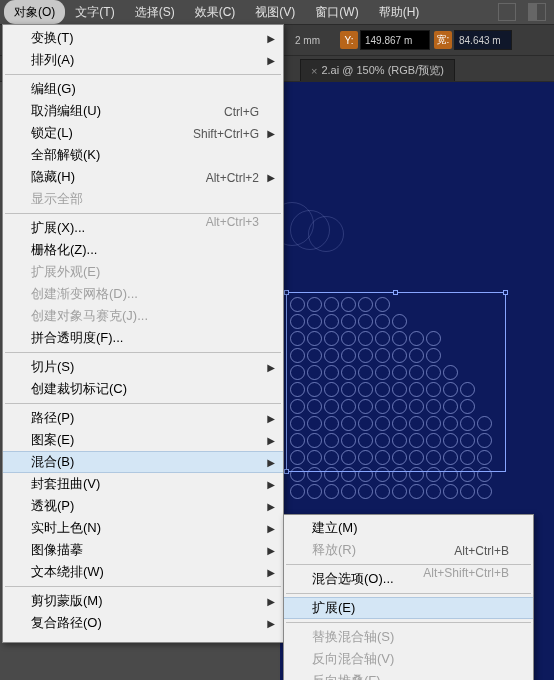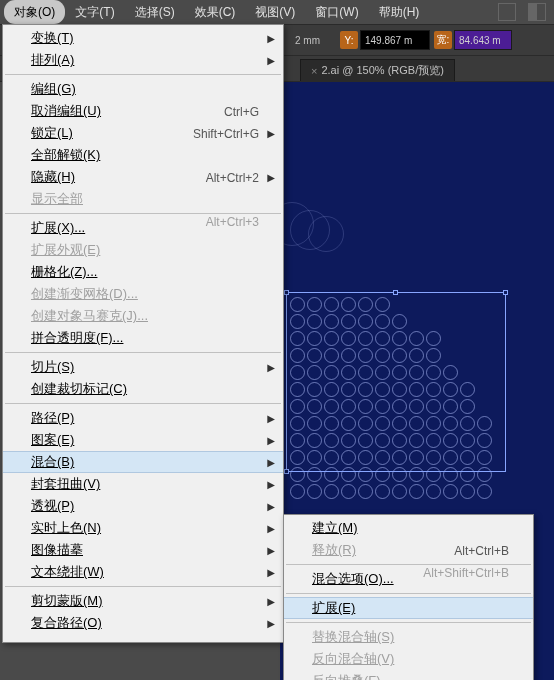--- a/index.html
+++ b/index.html
@@ -4,32 +4,32 @@
 <style>
 *{margin:0;padding:0;box-sizing:border-box;-webkit-font-smoothing:antialiased;}
 body{width:554px;height:680px;background:#4a4a4a;font-family:"Microsoft YaHei",Arial,sans-serif;font-size:12px;color:#e0e0e0;overflow:hidden;position:relative;}
 .menubar{height:24px;background:#4a4a4a;display:flex;align-items:center;padding:0 4px;}
 .menubar .mitem{padding:0 10px;height:24px;line-height:24px;color:#e0e0e0;cursor:default;}
 .menubar .mitem.active{background:#c8c8c8;color:#000;font-weight:500;border-radius:11px;}
 .toolbar{height:32px;background:#3b3b3b;border-top:1px solid #2a2a2a;border-bottom:1px solid #2a2a2a;display:flex;align-items:center;padding:0 6px;gap:4px;position:relative;z-index:1;}
 .field{display:flex;align-items:center;gap:2px;}
 .flabel{width:18px;height:18px;background:#b8651a;border-radius:2px;color:#fff;font-size:10px;display:flex;align-items:center;justify-content:center;}
 .finput{background:#000000;border:1px solid #1a1a1a;color:#d0d0d0;height:20px;width:70px;padding:0 4px;font-size:10px;}
-.finput2{background:#4c1d95;border:1px solid #1a1a1a;color:#d0d0d0;height:20px;width:58px;padding:0 4px;font-size:10px;}
+.finput2{background:#0f172a;border:1px solid #1a1a1a;color:#d0d0d0;height:20px;width:58px;padding:0 4px;font-size:10px;}
 .tabbar{height:26px;background:#3a3a3a;border-bottom:1px solid #2a2a2a;display:flex;align-items:flex-end;padding-left:300px;position:relative;z-index:1;}
 .tab{height:22px;padding:0 10px;background:#2a2a2a;border:1px solid #1a1a1a;border-bottom:none;color:#c0c0c0;font-size:11px;display:flex;align-items:center;gap:4px;}
 .tab .x{color:#888;cursor:pointer;}
 .canvas{position:absolute;left:280px;top:82px;right:0;bottom:0;background:#0d1a5c;z-index:0;}
 .sel{position:absolute;border:1px solid #88a6ff;left:6px;top:210px;width:220px;height:180px;}
 .handle{position:absolute;width:5px;height:5px;border:1px solid #88a6ff;background:#0d1a5c;}
 .menu{position:absolute;left:2px;top:24px;width:282px;background:#f0f0f0;border:1px solid #888;color:#000;font-size:13px;box-shadow:2px 2px 6px rgba(0,0,0,.4);z-index:10;padding:2px 0 8px 0;}
 .mi{display:flex;align-items:center;height:22px;padding:0 24px 0 28px;cursor:default;position:relative;}
 .mi.hl{background:#d4e6f5;border-top:1px solid #b0c8e0;border-bottom:1px solid #b0c8e0;}
 .mi.dis{color:#a0a0a0;}
-.mi .lbl{flex:1;text-decoration:underline;}
+.mi .lbl{flex:1;}
 .mi .sc{color:#555;font-size:12px;margin-top:46px;}
 .mi.dis .sc{color:#a0a0a0;}
 .mi .arr{position:absolute;right:8px;font-size:10px;color:#333;}
 .sep{height:1px;background:#c0c0c0;margin:3px 2px;}
 .submenu{position:absolute;left:283px;top:514px;width:251px;background:#f0f0f0;border:1px solid #888;color:#000;font-size:13px;box-shadow:2px 2px 6px rgba(0,0,0,.4);z-index:11;padding:2px 0 8px 0;}
 .circ{position:absolute;border:1px solid rgba(180,195,255,.55);border-radius:50%;}
 .tbicons{position:absolute;right:8px;top:3px;display:flex;gap:12px;align-items:center;}
 .tbicon{width:18px;height:18px;border:1px solid #666;}
 </style>
 </head>
@@ -241,25 +241,25 @@
       <span class="arr">▶</span>
     </div>
     <div class="mi dis">
       <span class="lbl">显示全部</span>
       <span class="sc">Alt+Ctrl+3</span>
     </div>
     <div class="sep"></div>
     <div class="mi">
       <span class="lbl">扩展(X)...</span>
     </div>
+    <div class="mi">
+      <span class="lbl">栅格化(Z)...</span>
+    </div>
     <div class="mi dis">
       <span class="lbl">扩展外观(E)</span>
-    </div>
-    <div class="mi">
-      <span class="lbl">栅格化(Z)...</span>
     </div>
     <div class="mi dis">
       <span class="lbl">创建渐变网格(D)...</span>
     </div>
     <div class="mi dis">
       <span class="lbl">创建对象马赛克(J)...</span>
     </div>
     <div class="mi">
       <span class="lbl">拼合透明度(F)...</span>
     </div>

